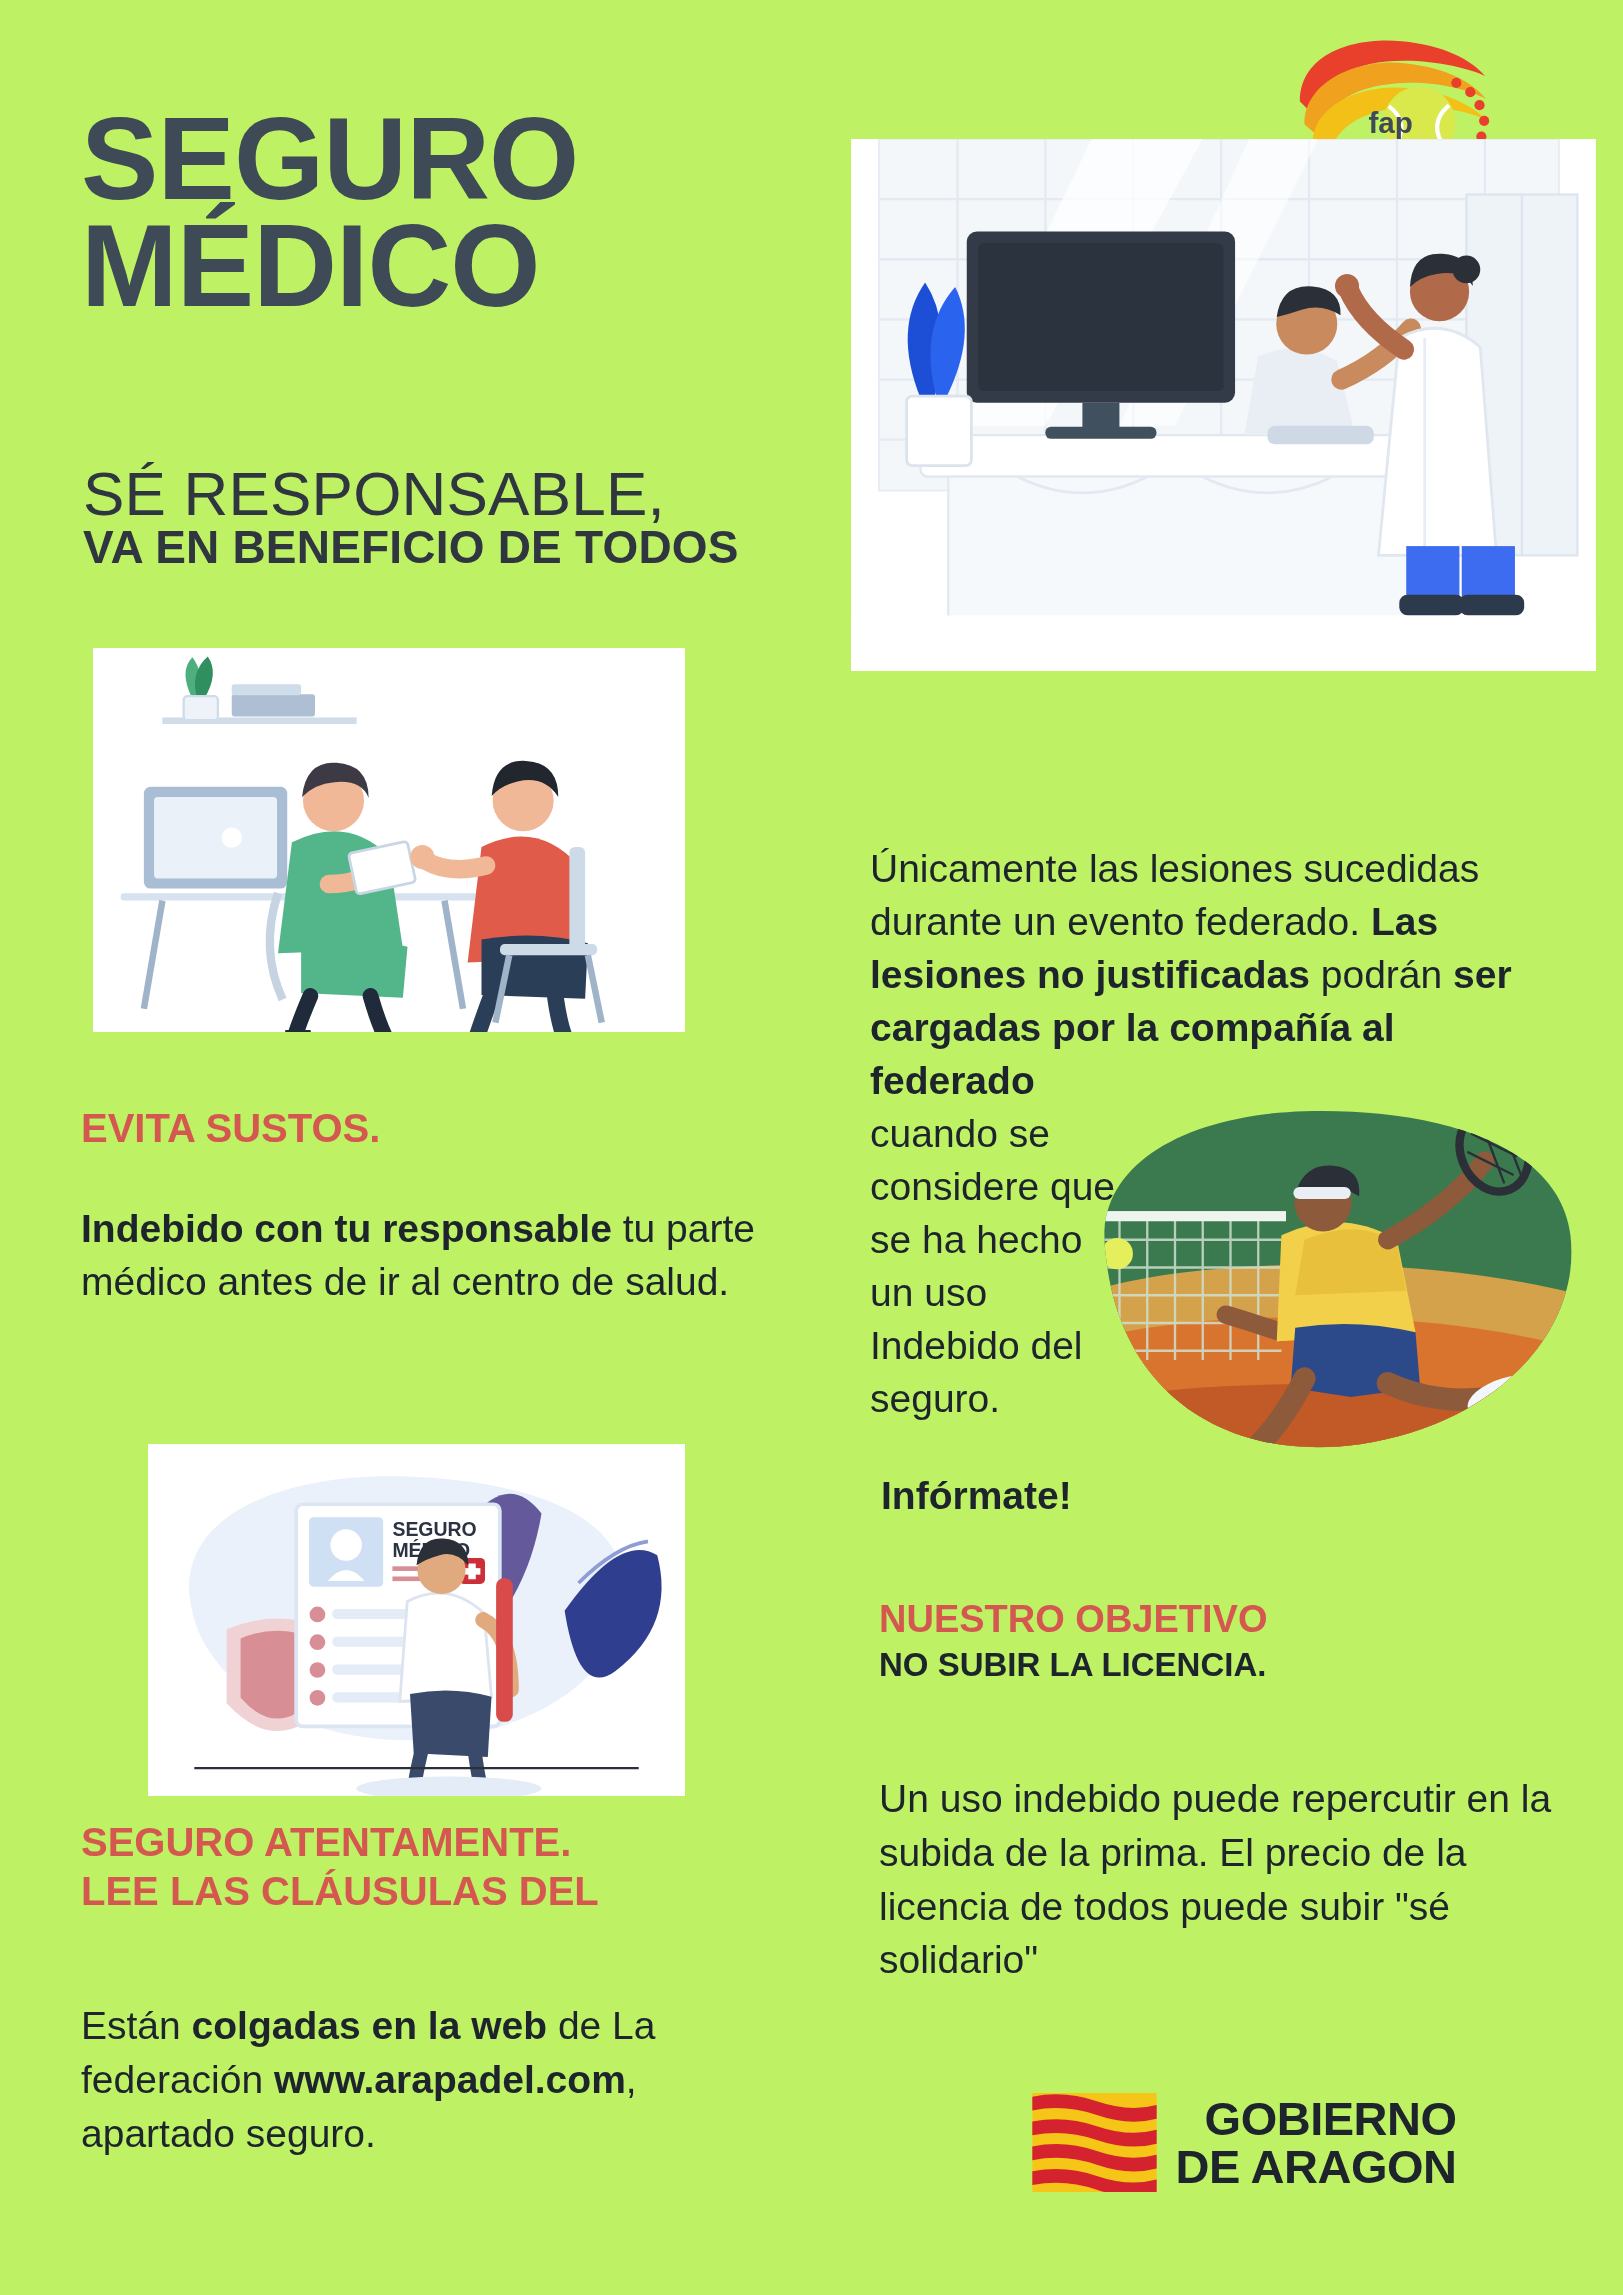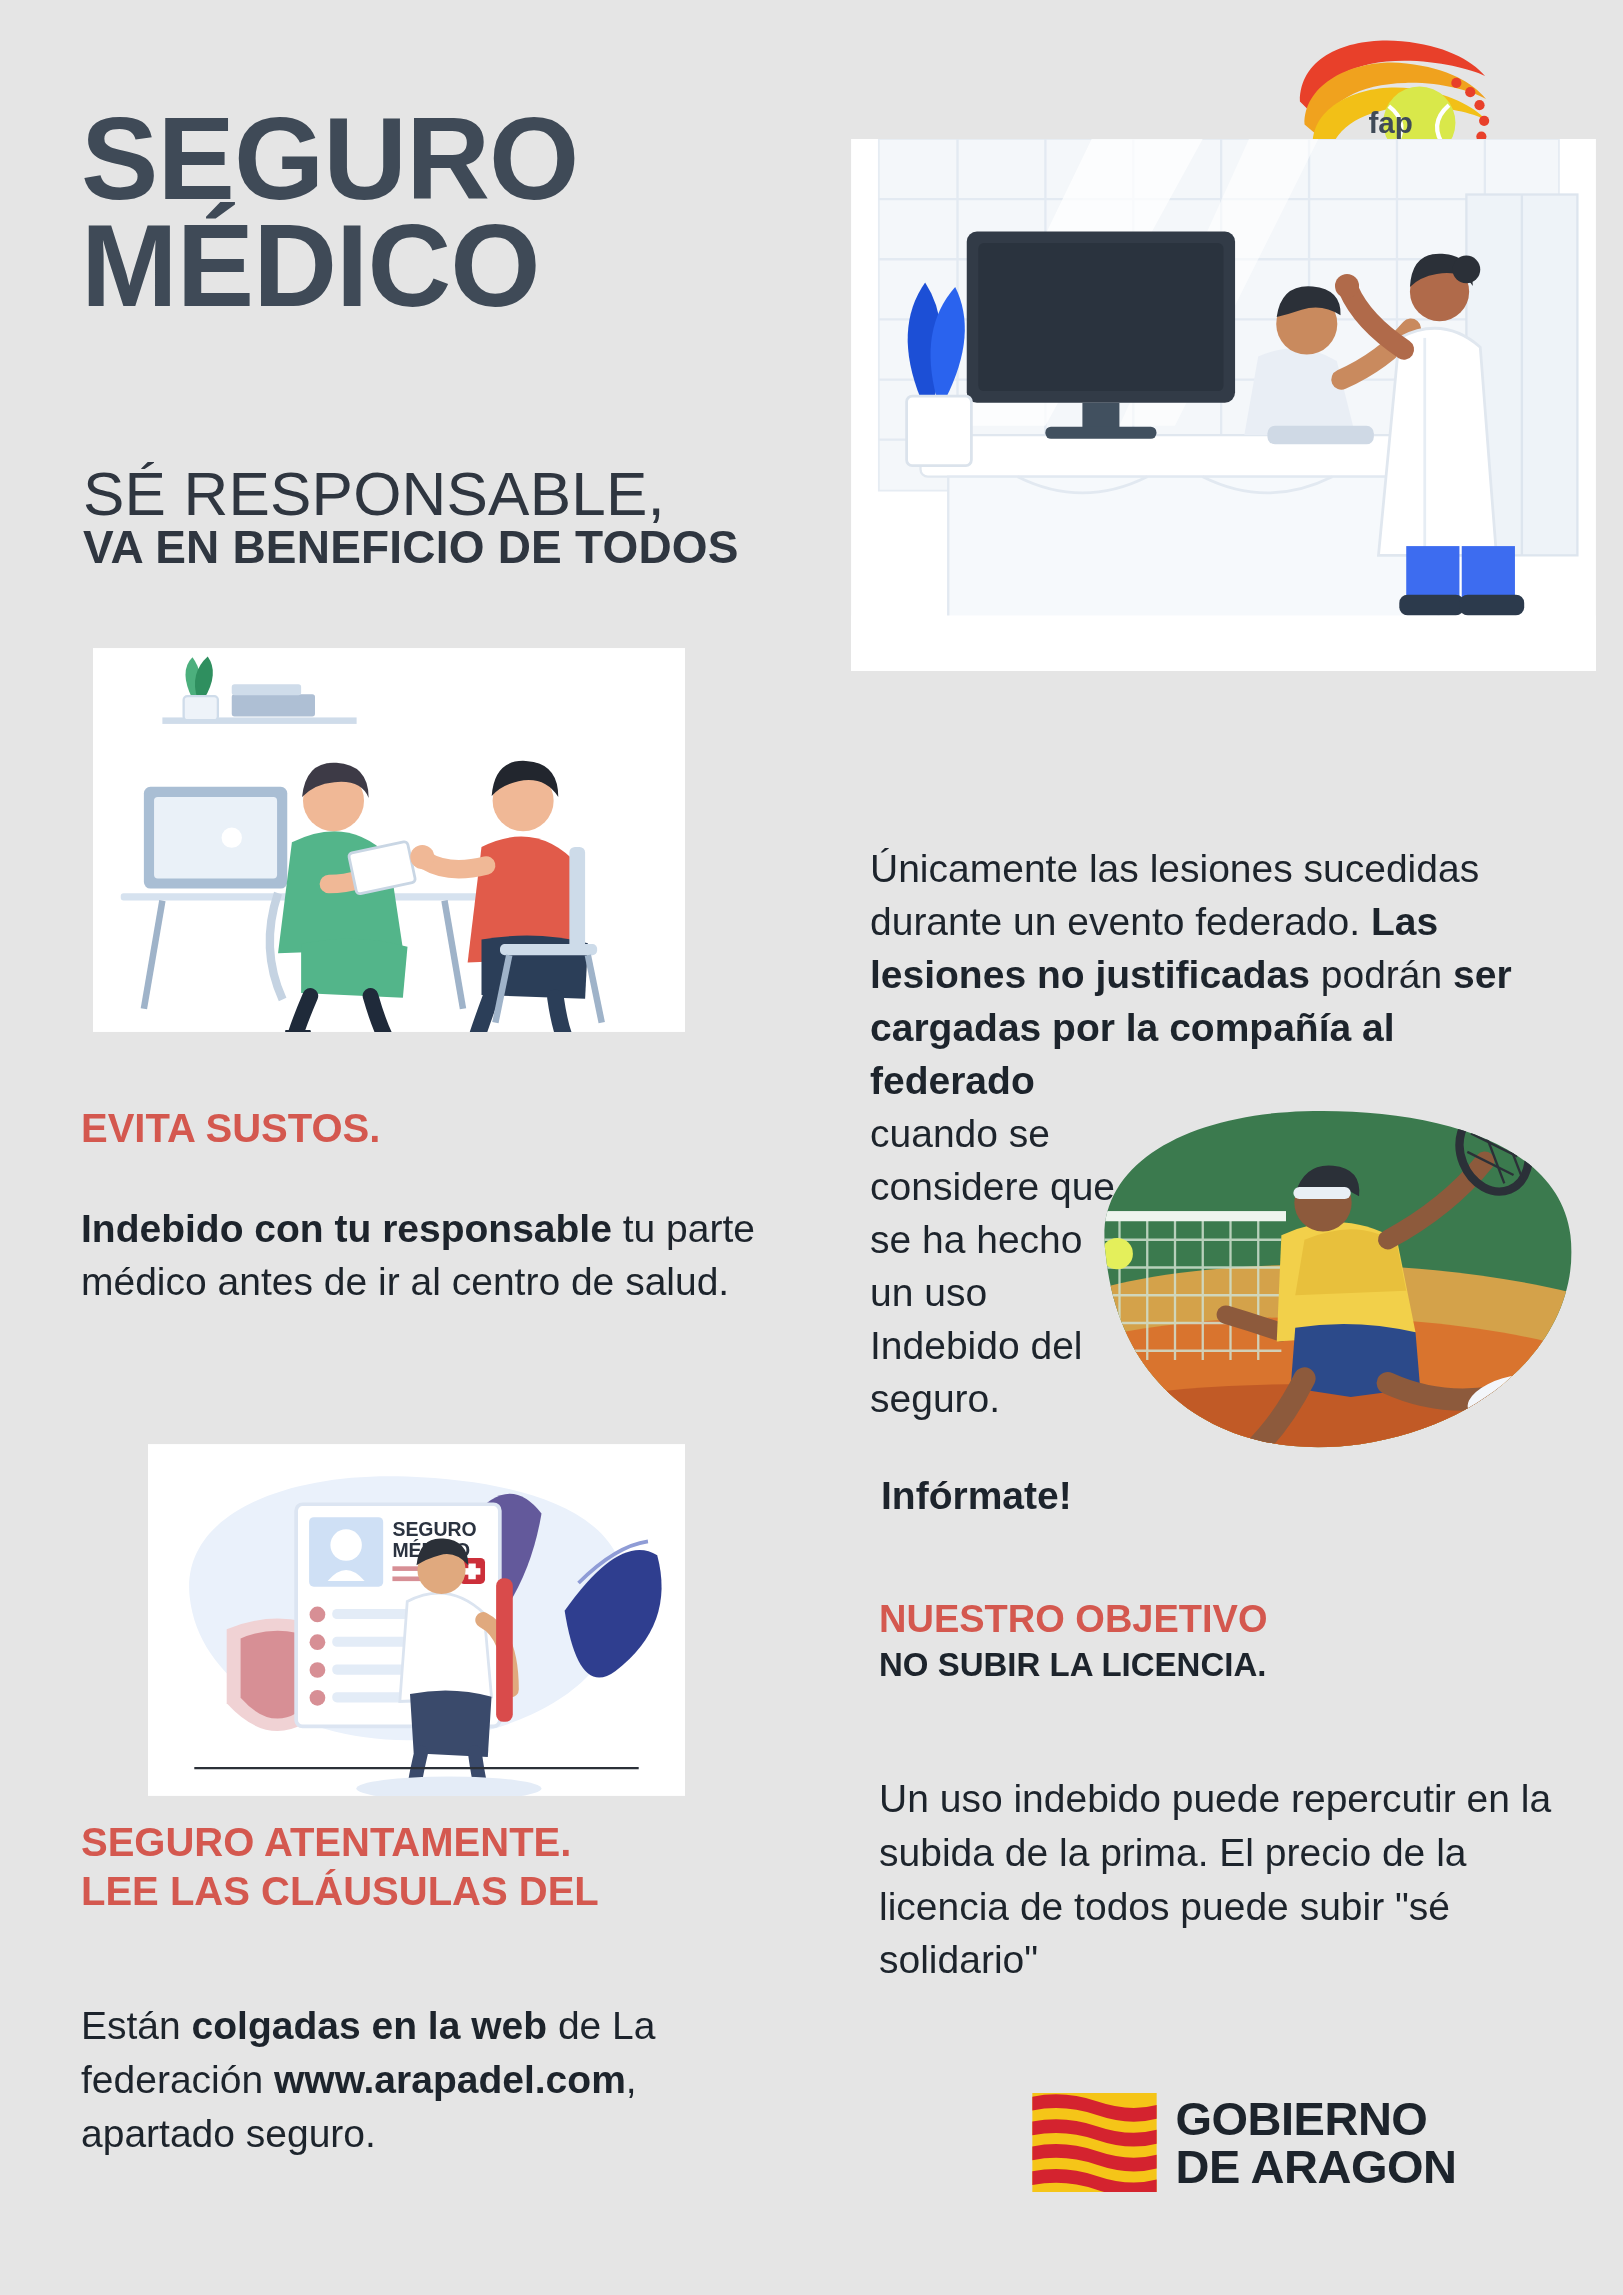--- a/index.html
+++ b/index.html
@@ -8,21 +8,21 @@
     background: #ffffff;
   }
   body {
     font-family: "Liberation Sans", sans-serif;
     -webkit-font-smoothing: antialiased;
   }
   .poster {
     position: relative;
     width: 1623px;
     height: 2295px;
-    background: #e5e5e5;
+    background: #bef264;
     overflow: hidden;
   }
 
   
   .title-main {
     position: absolute;
     left: 81px;
     top: 106px;
     width: 759px;
     font-size: 116px;
@@ -200,20 +200,21 @@
   }
   .logo-gobierno {
     position: absolute;
     left: 1032px;
     top: 2073px;
     width: 495px;
     height: 139px;
     display: flex;
     align-items: center;
     gap: 18.5px;
+    text-align: right;
   }
   .gob-flag {
     width: 125px;
     height: 99px;
     position: relative;
     overflow: hidden;
   }
   .gob-text {
     font-size: 47px;
     line-height: 1.02;

